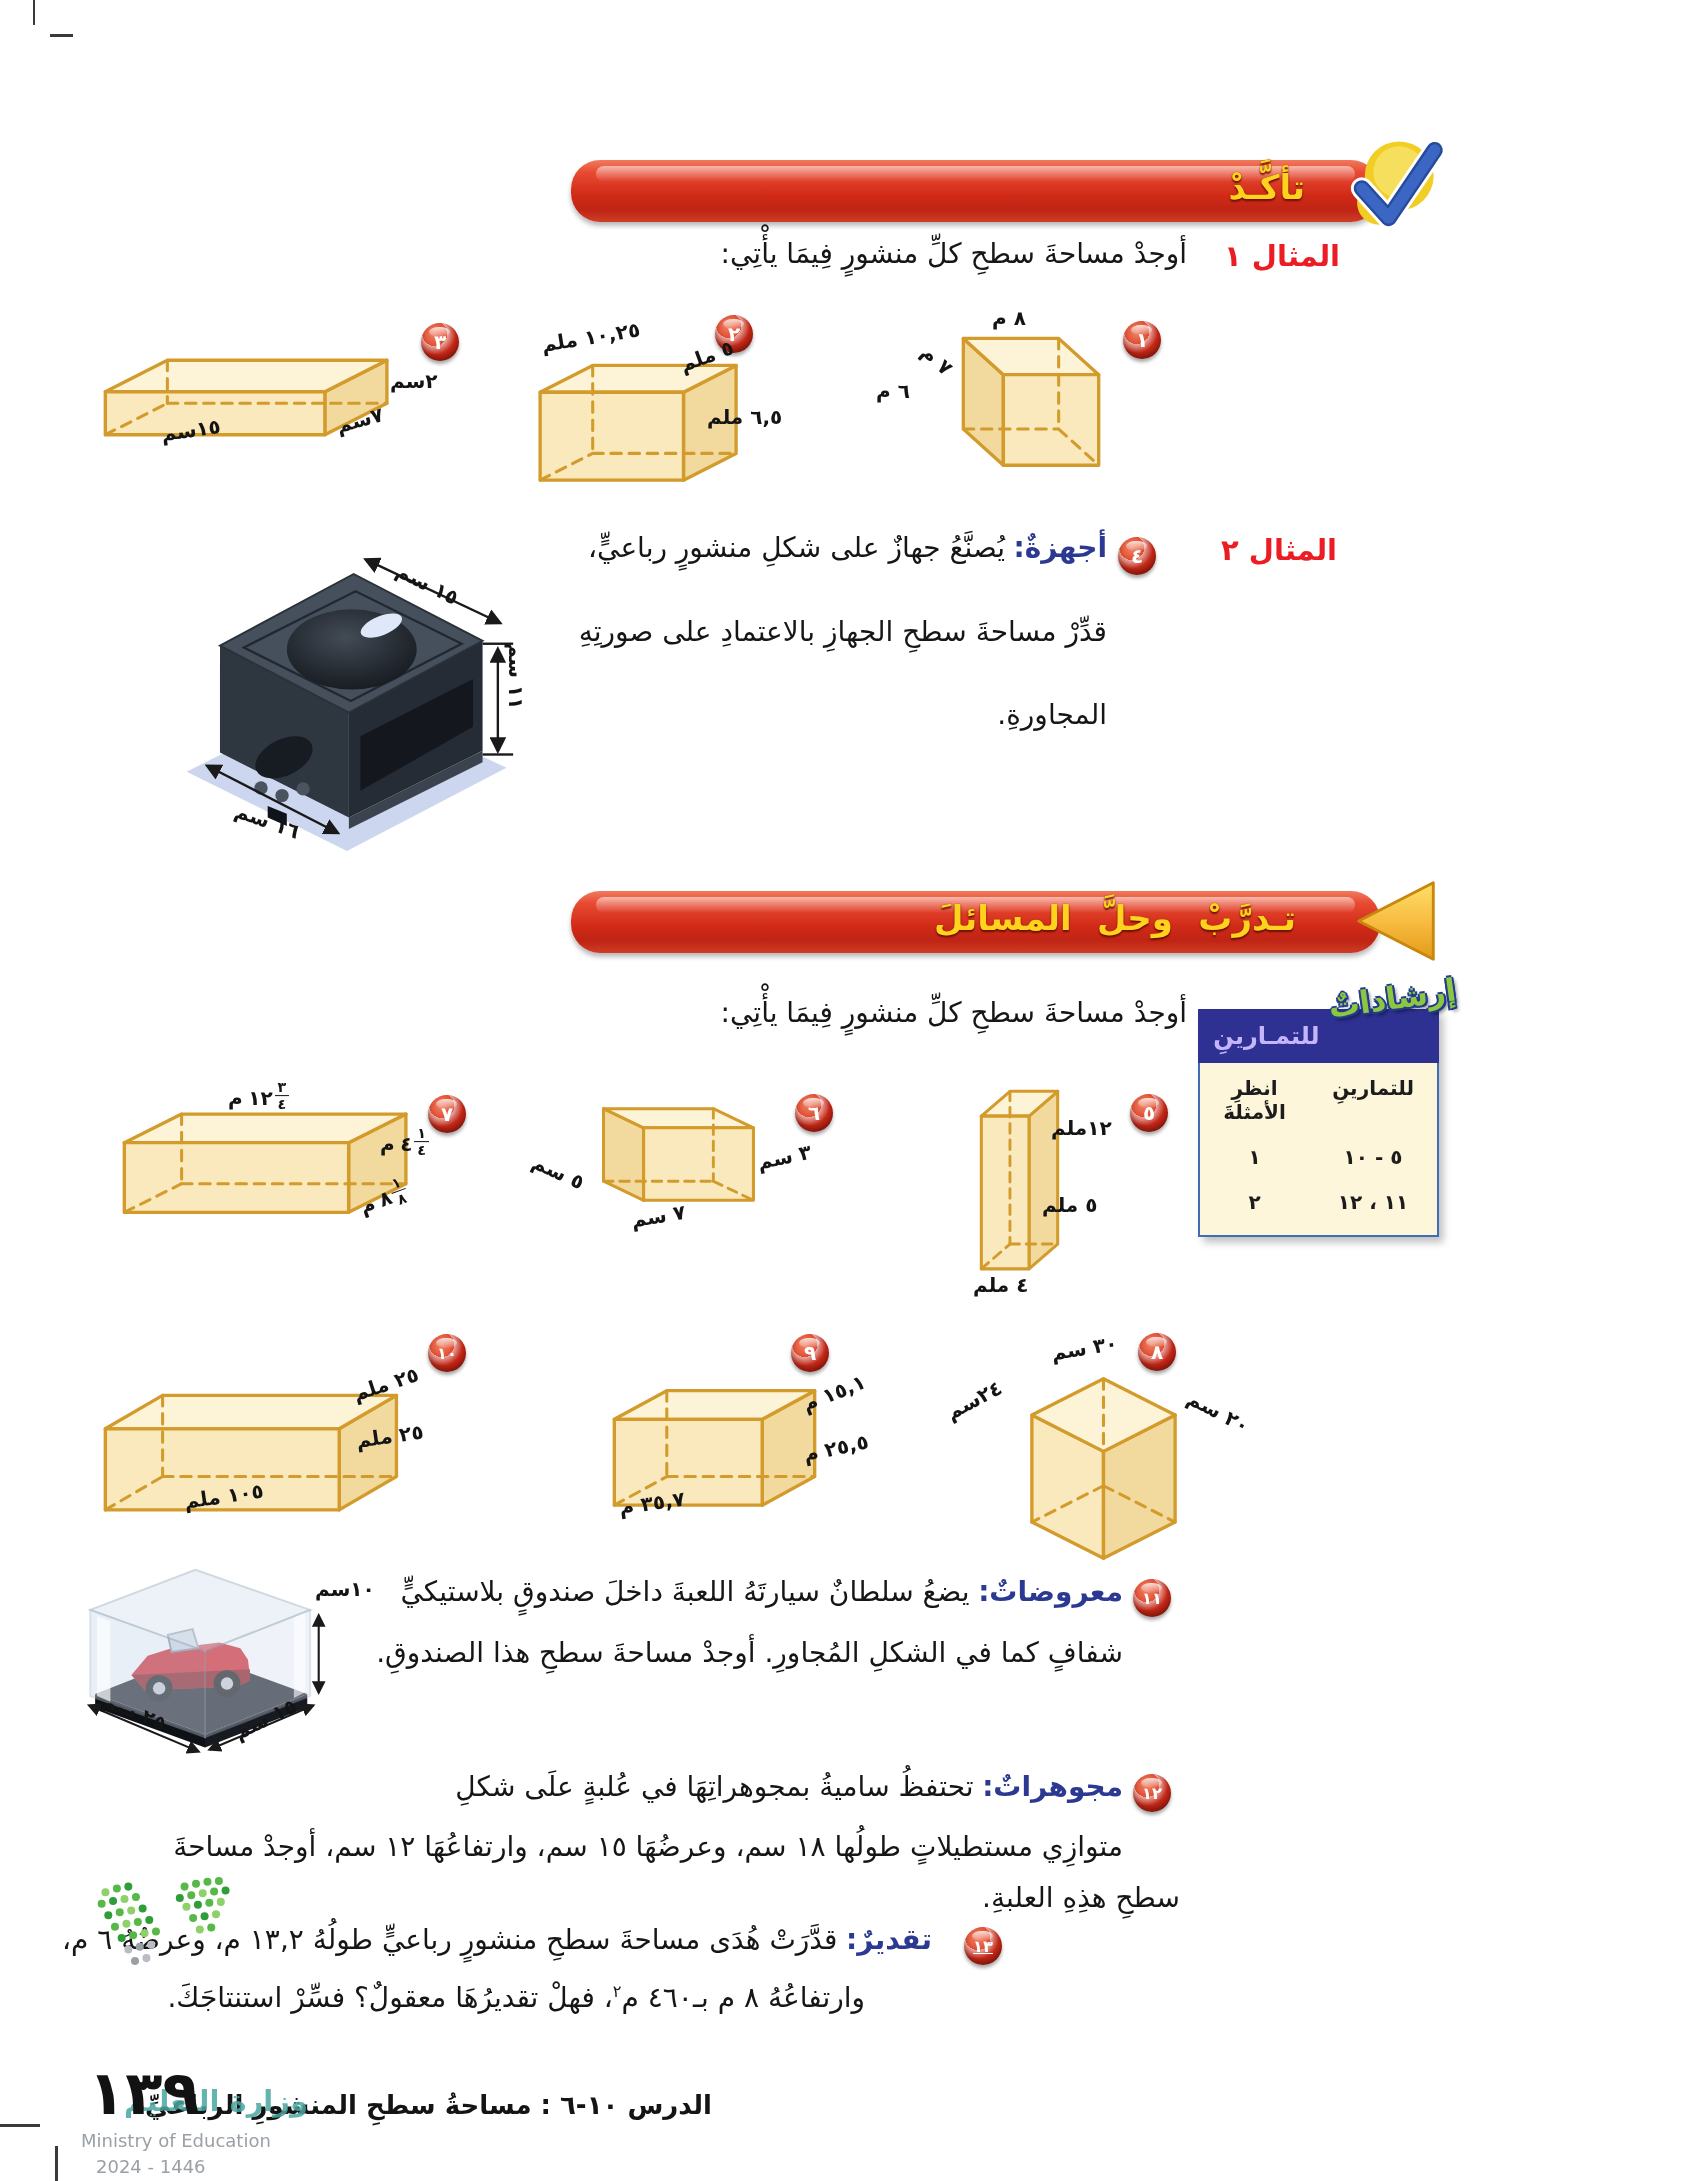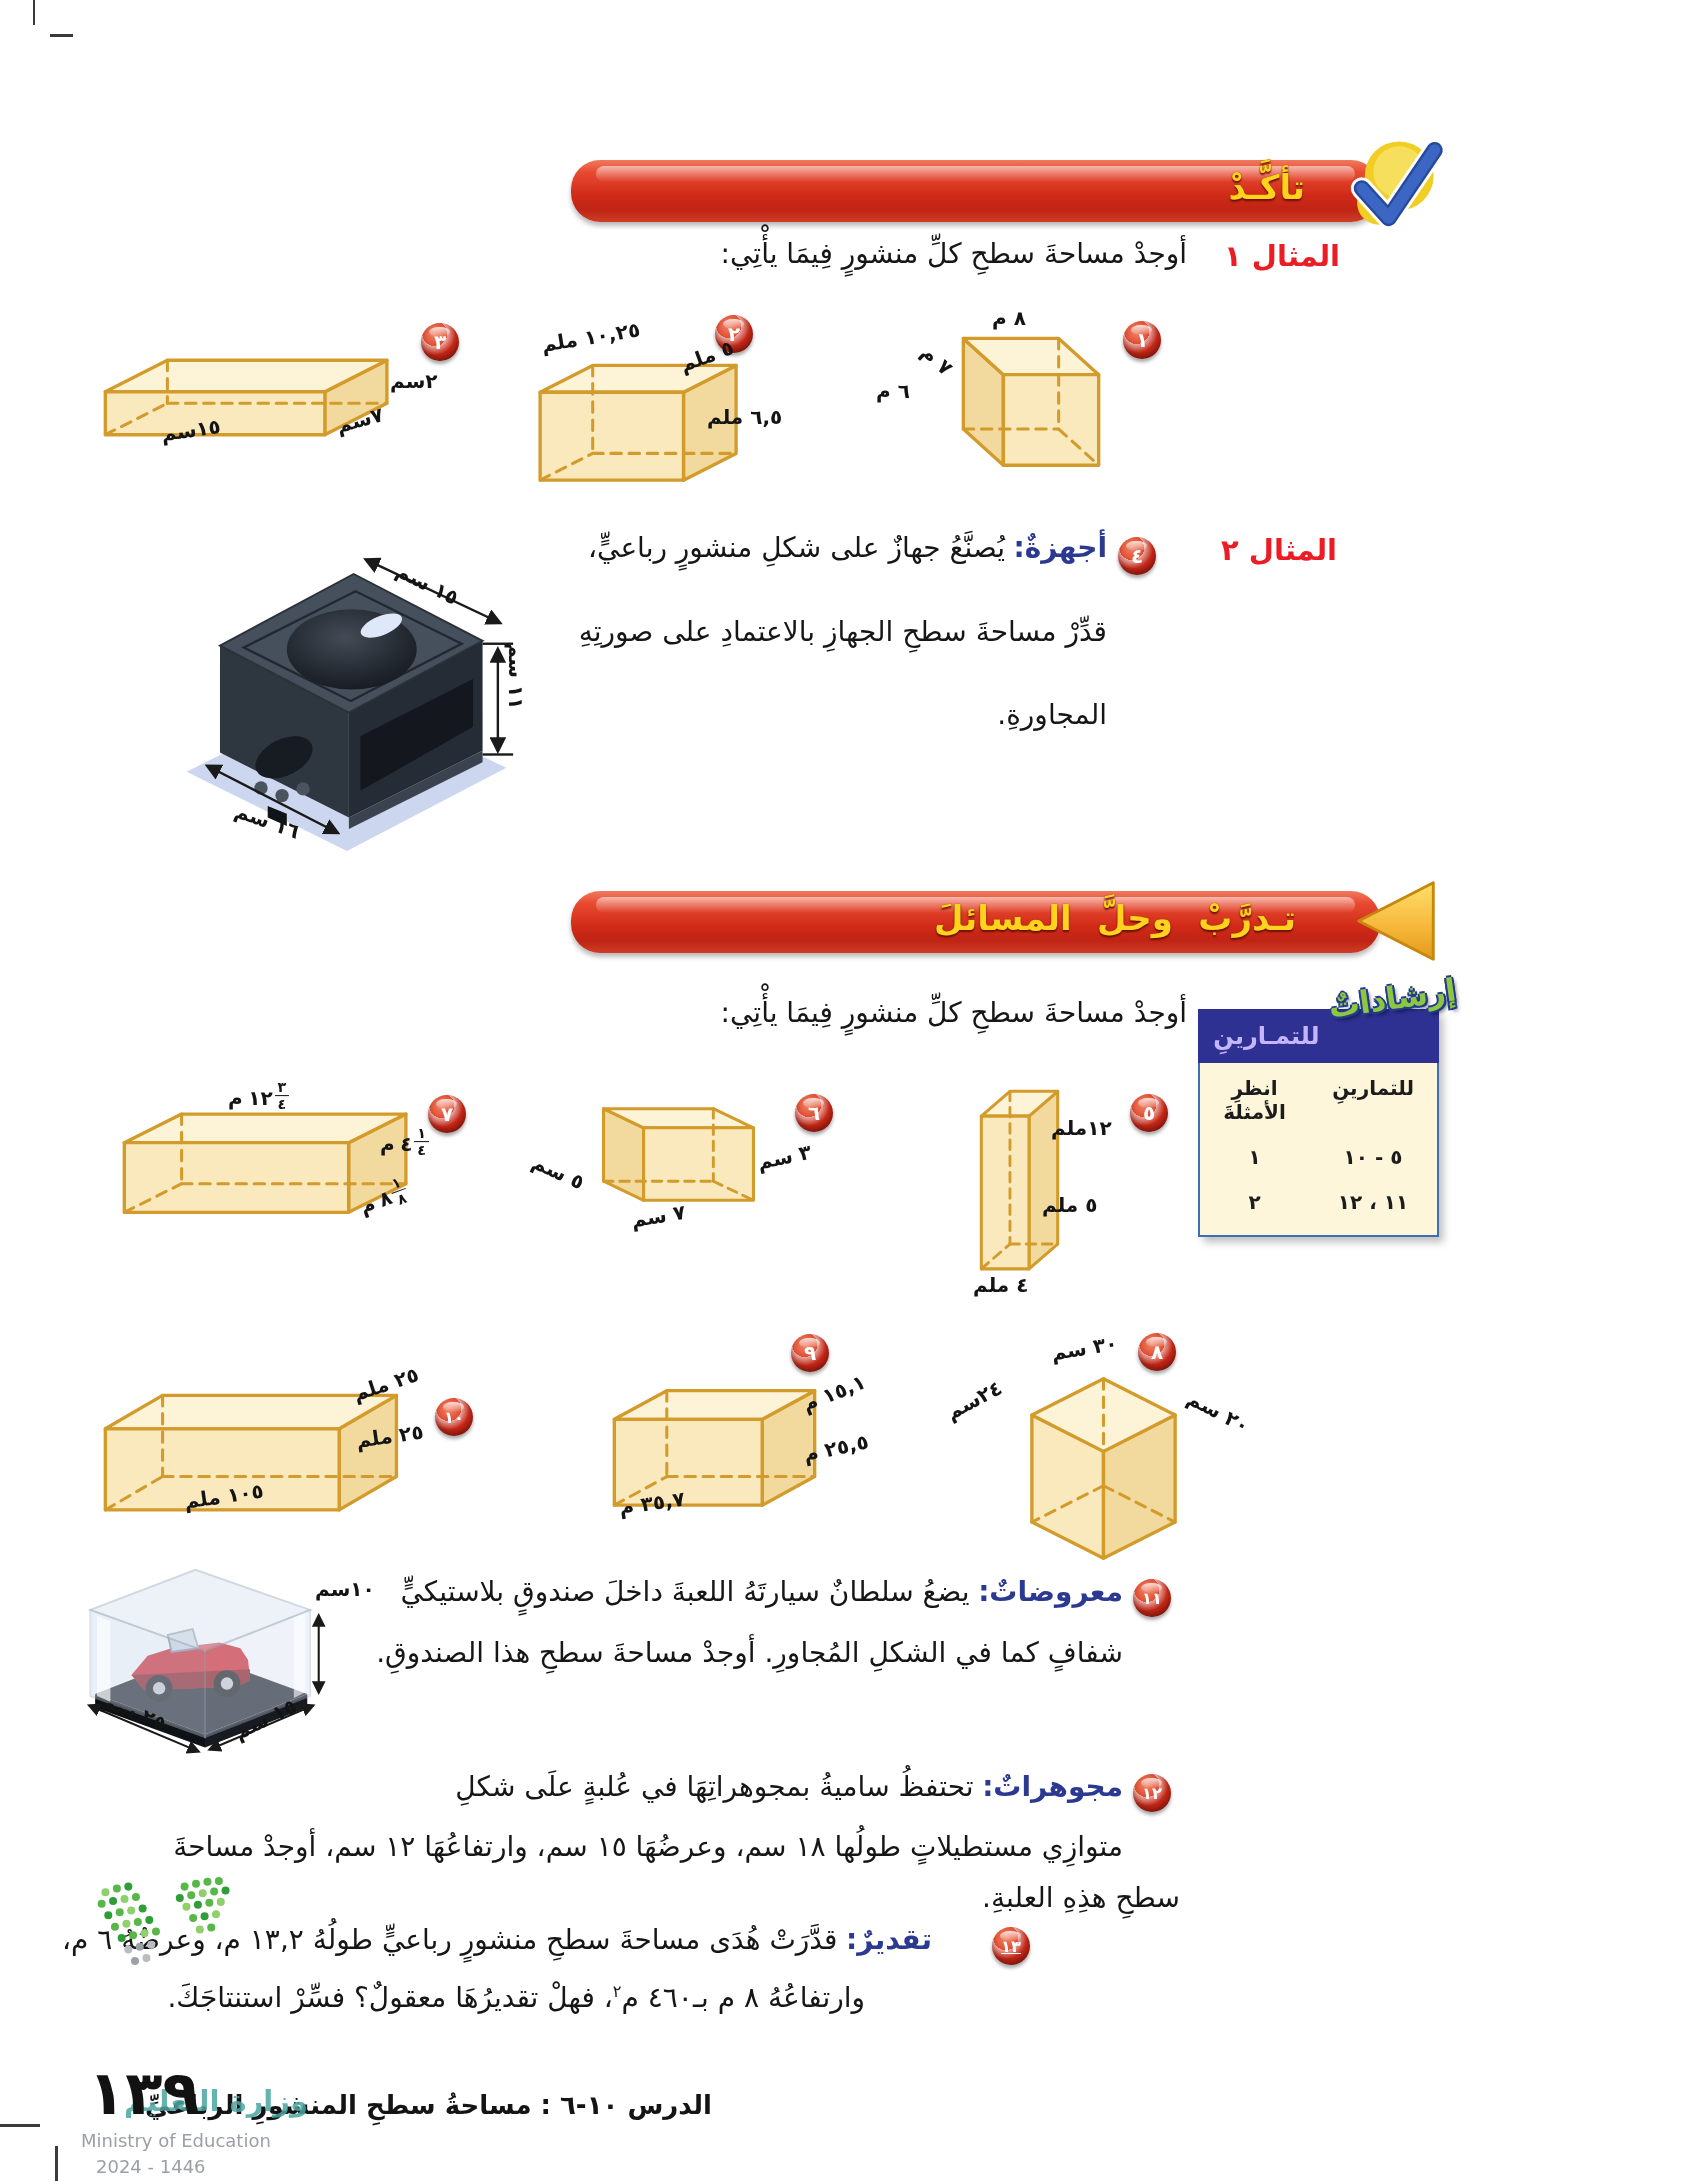--- a/index.html
+++ b/index.html
@@ -312,21 +312,21 @@
     <g stroke="#d29b2b" stroke-width="3.2" stroke-dasharray="11 8" stroke-linecap="round">
       <line x1="70" y1="35" x2="70" y2="125"></line>
       <line x1="70" y1="125" x2="225" y2="125"></line>
       <line x1="15" y1="155" x2="70" y2="125"></line>
     </g>
   </svg>
   <div class="dim" style="left:801px;top:1381px;transform:rotate(-22deg);">١٥,١ م</div>
   <div class="dim" style="left:803px;top:1436px;transform:rotate(-12deg);">٢٥,٥ م</div>
   <div class="dim" style="left:619px;top:1491px;transform:rotate(-8deg);">٣٥,٧ م</div>
 
-  <div class="badge two" style="left:428px;top:1398px;margin-left:7px;">١٠</div>
+  <div class="badge two" style="left:428px;top:1334px;">١٠</div>
   <svg class="abs" style="left:91px;top:1357px;" width="315" height="177" viewBox="0 0 330 185">
     <g stroke="#d29b2b" stroke-width="3.5" stroke-linejoin="round">
       <polygon points="260,75 320,40 320,125 260,160" fill="#f2d99e"></polygon>
       <polygon points="15,75 260,75 320,40 75,40" fill="#fdf4d8"></polygon>
       <polygon points="15,75 260,75 260,160 15,160" fill="#f9e9bc"></polygon>
     </g>
     <g stroke="#d29b2b" stroke-width="3.2" stroke-dasharray="11 8" stroke-linecap="round">
       <line x1="75" y1="40" x2="75" y2="125"></line>
       <line x1="75" y1="125" x2="320" y2="125"></line>
       <line x1="15" y1="160" x2="75" y2="125"></line>
@@ -379,21 +379,21 @@
   <div class="dim" style="left:232px;top:1707px;transform:rotate(-26deg);">١٥ سم</div>
   <div class="dim" style="left:101px;top:1700px;transform:rotate(22deg);">٢٥ سم</div>
 
   <div class="badge two" style="left:1133px;top:1774px;">١٢</div>
   <div class="pline" style="left:473px;top:1770px;width:650px;">
     <span class="kw">مجوهراتٌ:</span><span>تحتفظُ ساميةُ بمجوهراتِهَا في عُلبةٍ علَى شكلِ</span>
   </div>
   <div class="pline" style="left:115px;top:1830px;width:1008px;">متوازِي مستطيلاتٍ طولُها ١٨ سم، وعرضُهَا ١٥ سم، وارتفاعُهَا ١٢ سم، أوجدْ مساحةَ</div>
   <div class="pline" style="left:965px;top:1881px;width:215px;">سطحِ هذِهِ العلبةِ.</div>
 
-  <div class="badge two" style="left:992px;top:1927px;text-decoration:underline;">١٣</div>
+  <div class="badge two" style="left:964px;top:1927px;text-decoration:underline;">١٣</div>
   <div class="pline" style="left:186px;top:1923px;width:746px;">
     <span class="kw">تقديرٌ:</span><span>قدَّرَتْ هُدَى مساحةَ سطحِ منشورٍ رباعيٍّ طولُهُ ١٣,٢ م، وعرضُهُ ٦ م،</span>
   </div>
   <div class="pline" style="left:306px;top:1981px;width:559px;">
     <span>وارتفاعُهُ ٨ م بـ٤٦٠ م</span><sup style="font-size:16.3px;">٢</sup><span>، فهلْ تقديرُهَا معقولٌ؟ فسِّرْ استنتاجَكَ.</span>
   </div>
 
   <svg class="abs" style="left:94px;top:1875px;" width="143" height="110" viewBox="0 0 150 115">
     <g fill="#57b847">
       <circle cx="95" cy="12" r="4.2"></circle>

